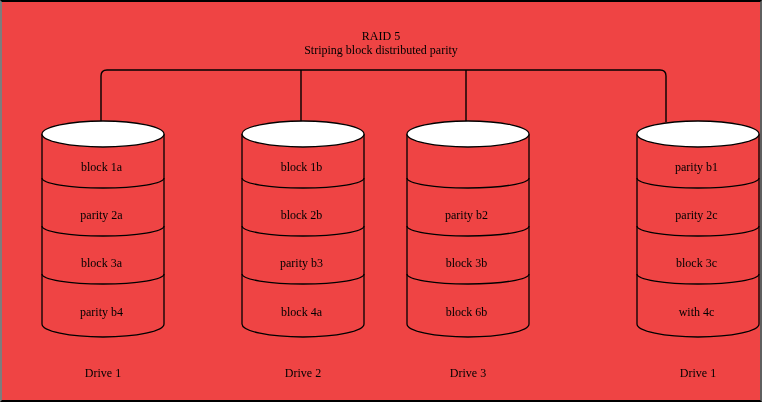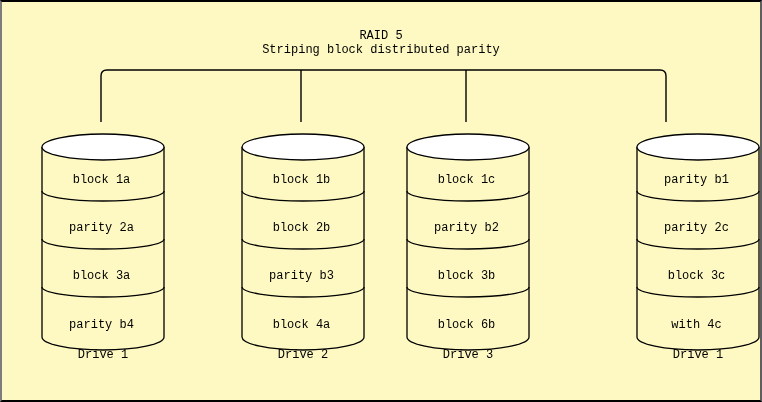--- a/index.html
+++ b/index.html
@@ -5,26 +5,26 @@
   html, body {
     margin: 0;
     padding: 0;
     background: #ffffff;
   }
   .canvas {
     position: relative;
     width: 762px;
     height: 402px;
     box-sizing: border-box;
-    background: #fef9c3;
+    background: #ef4444;
     border-top: 2px solid #000000;
     border-bottom: 2px solid #000000;
     border-left: 2px solid #7d7d7d;
     border-right: 2px solid #5f5f5f;
-    font-family: Liberation Mono, monospace;
+    font-family: Liberation Serif, serif;
     color: #000000;
     overflow: hidden;
   }
   .title {
     position: absolute;
     top: 27px;
     left: 0;
     width: 100%;
     text-align: center;
     font-size: 12px;
@@ -33,21 +33,21 @@
   .bus-svg {
     position: absolute;
     top: 0;
     left: 0;
     width: 758px;
     height: 398px;
     pointer-events: none;
   }
   .drive {
     position: absolute;
-    top: 131px;
+    top: 118px;
     width: 121px;
     height: 218px;
   }
   .drive .cyl {
     position: absolute;
     top: 0;
     left: 0;
   }
   .seg-label {
     position: absolute;
@@ -58,21 +58,21 @@
     font-size: 12px;
     line-height: 15px;
     white-space: nowrap;
   }
   .seg-1 { top: 40px; }
   .seg-2 { top: 88px; }
   .seg-3 { top: 136px; }
   .seg-4 { top: 185px; }
   .drive-name {
     position: absolute;
-    top: 346px;
+    top: 364px;
     width: 124px;
     height: 15px;
     text-align: center;
     font-size: 12px;
     line-height: 15px;
   }
   .d1 { left: 39px; }
   .d2 { left: 239px; }
   .d3 { left: 404px; }
   .d4 { left: 604px; margin-left: 30px; }
@@ -133,21 +133,20 @@
     <svg class="cyl" viewBox="0 0 124 218" width="124" height="218">
       <g fill="none" stroke="#000000" stroke-width="1.3">
         <path d="M1,14 L1,204 M123,14 L123,204"></path>
         <path d="M1,204 A61,13 0 0 0 123,204"></path>
         <path d="M1,58 A61,10 0 0 0 123,58"></path>
         <path d="M1,106 A61,10 0 0 0 123,106"></path>
         <path d="M1,154 A61,10 0 0 0 123,154"></path>
         <ellipse cx="62" cy="14" rx="61" ry="13" fill="#ffffff"></ellipse>
       </g>
     </svg>
-    <div class="seg-label seg-1">block 1c</div>
     <div class="seg-label seg-2">parity b2</div>
     <div class="seg-label seg-3">block 3b</div>
     <div class="seg-label seg-4">block 6b</div>
   </div>
 
   <div class="drive d4">
     <svg class="cyl" viewBox="0 0 124 218" width="124" height="218">
       <g fill="none" stroke="#000000" stroke-width="1.3">
         <path d="M1,14 L1,204 M123,14 L123,204"></path>
         <path d="M1,204 A61,13 0 0 0 123,204"></path>

